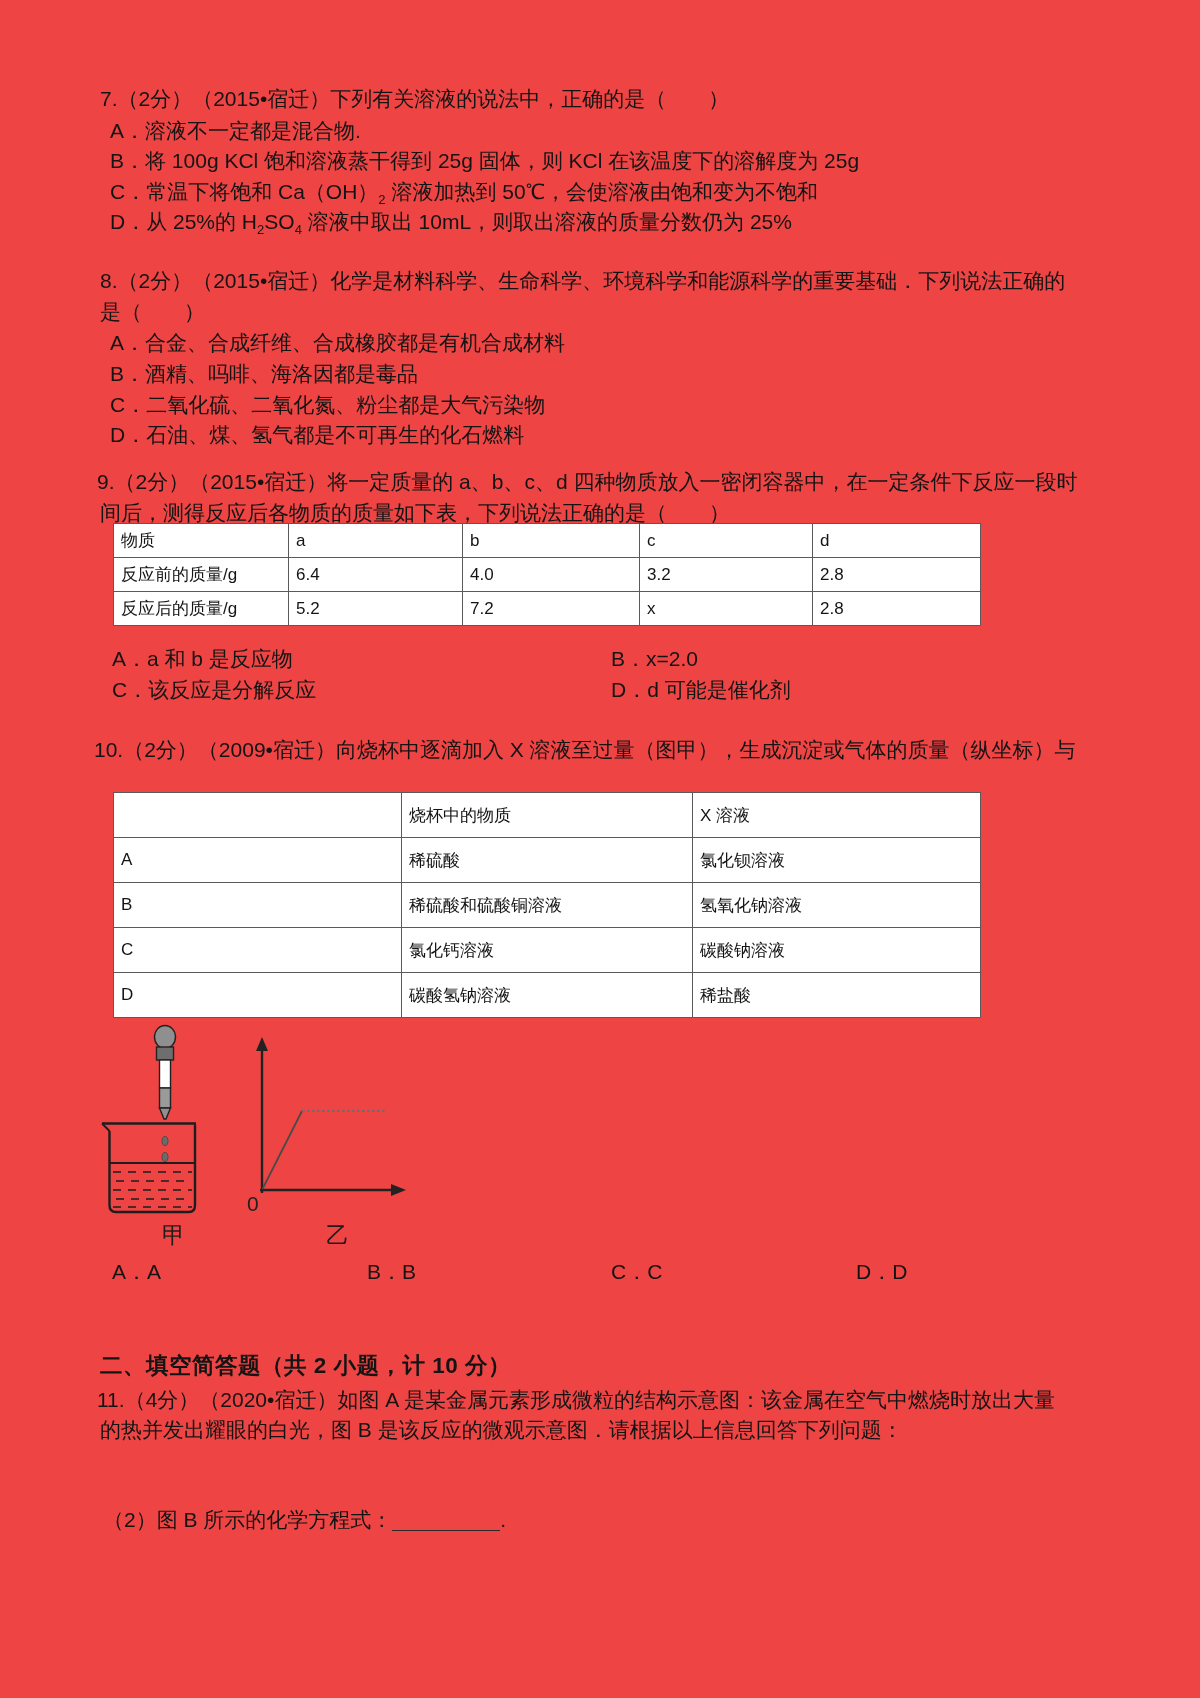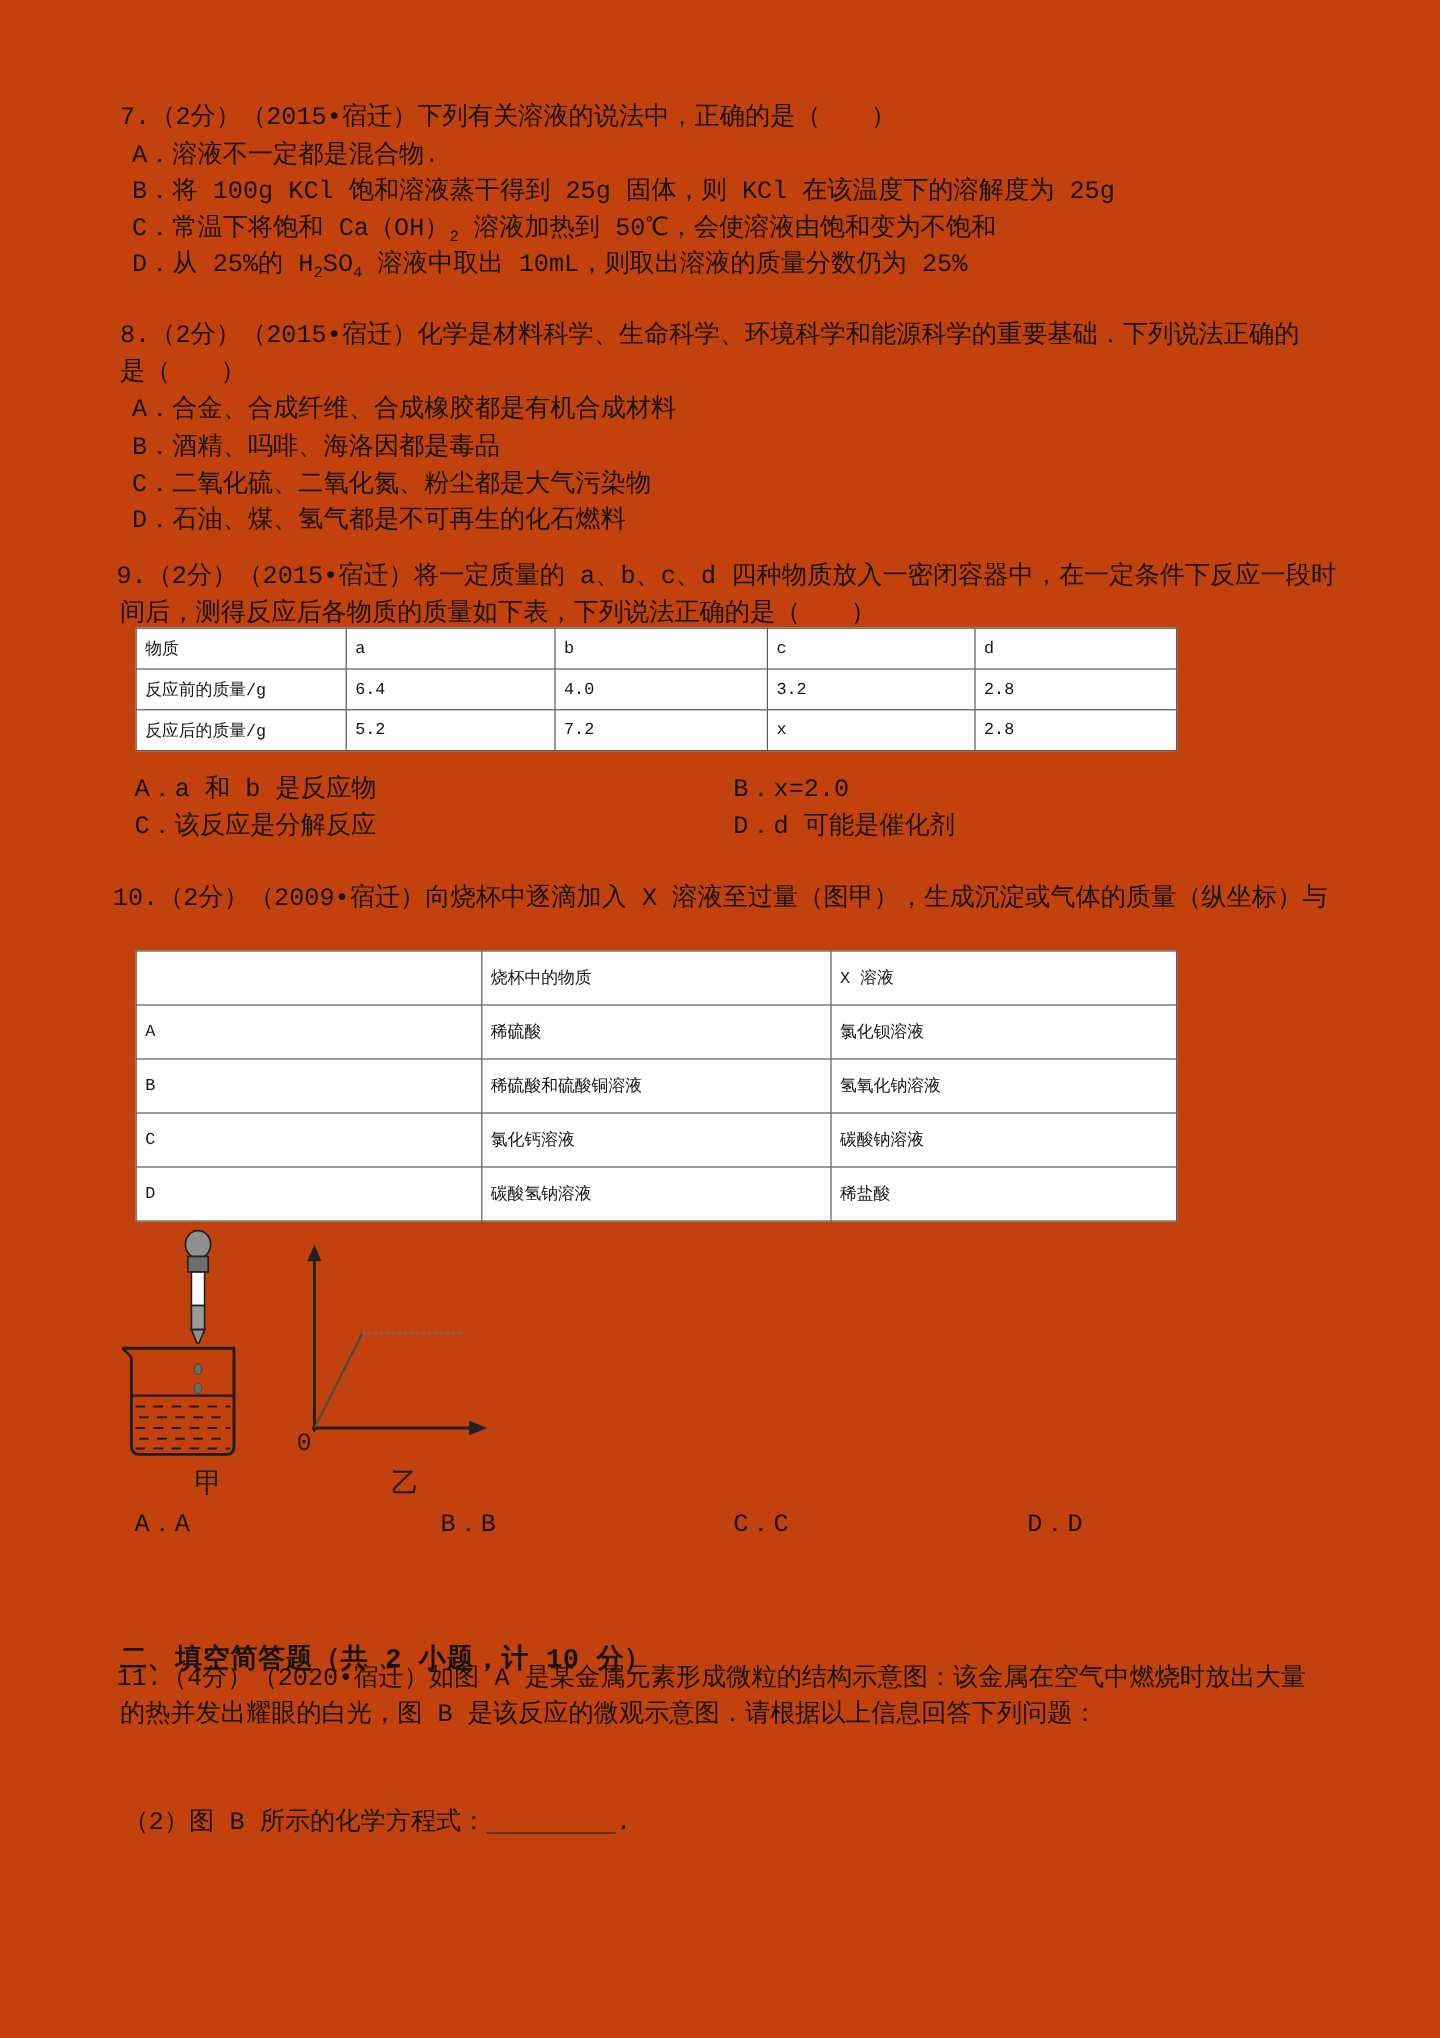--- a/index.html
+++ b/index.html
@@ -1,30 +1,30 @@
 <!DOCTYPE html>
 <html><head>
 <meta charset="utf-8">
 <style>
   html,body{margin:0;padding:0;background:#ffffff;}
   #page{
-    position:relative;width:1200px;height:1698px;background:#c2410c;
-    font-family:Liberation Mono, monospace;
+    position:relative;width:1200px;height:1698px;background:#ef4444;
+    font-family:Liberation Sans, sans-serif;
     color:#141414;font-size:21px;overflow:hidden;
   }
   .line{position:absolute;white-space:nowrap;line-height:27px;}
   .opt{position:absolute;white-space:nowrap;line-height:27px;}
   sub.sml{font-size:0.62em;line-height:0;}
   .blank{display:inline-block;border-bottom:1.6px solid #2a2a2a;height:19px;vertical-align:-4px;}
   table.qt{position:absolute;border-collapse:collapse;table-layout:fixed;background:#fff;}
-  table.qt td{border:1px solid #5a5a5a;padding:1px 7px;font-size:14px;color:#141414;
+  table.qt td{border:1px solid #5a5a5a;padding:1px 7px;font-size:17px;color:#141414;
     vertical-align:middle;overflow:hidden;white-space:nowrap;}
   table.t9 td{height:31px;}
   table.t10 td{height:42px;}
-  .sec-head{position:absolute;font-weight:bold;font-size:22.5px;letter-spacing:0.5px;margin-top:16px;}
+  .sec-head{position:absolute;font-weight:bold;font-size:22.5px;letter-spacing:0.5px;}
   .figlabel{position:absolute;font-size:23px;color:#1c1c1c;}
   .zero{position:absolute;font-size:21px;color:#222;}
   svg{position:absolute;overflow:visible;}
 </style>
 </head>
 <body>
 
 <div id="page">
 
   <div class="line" style="left:100px;top:85px">7.（2分）（2015•宿迁）下列有关溶液的说法中，正确的是（　　）</div>

